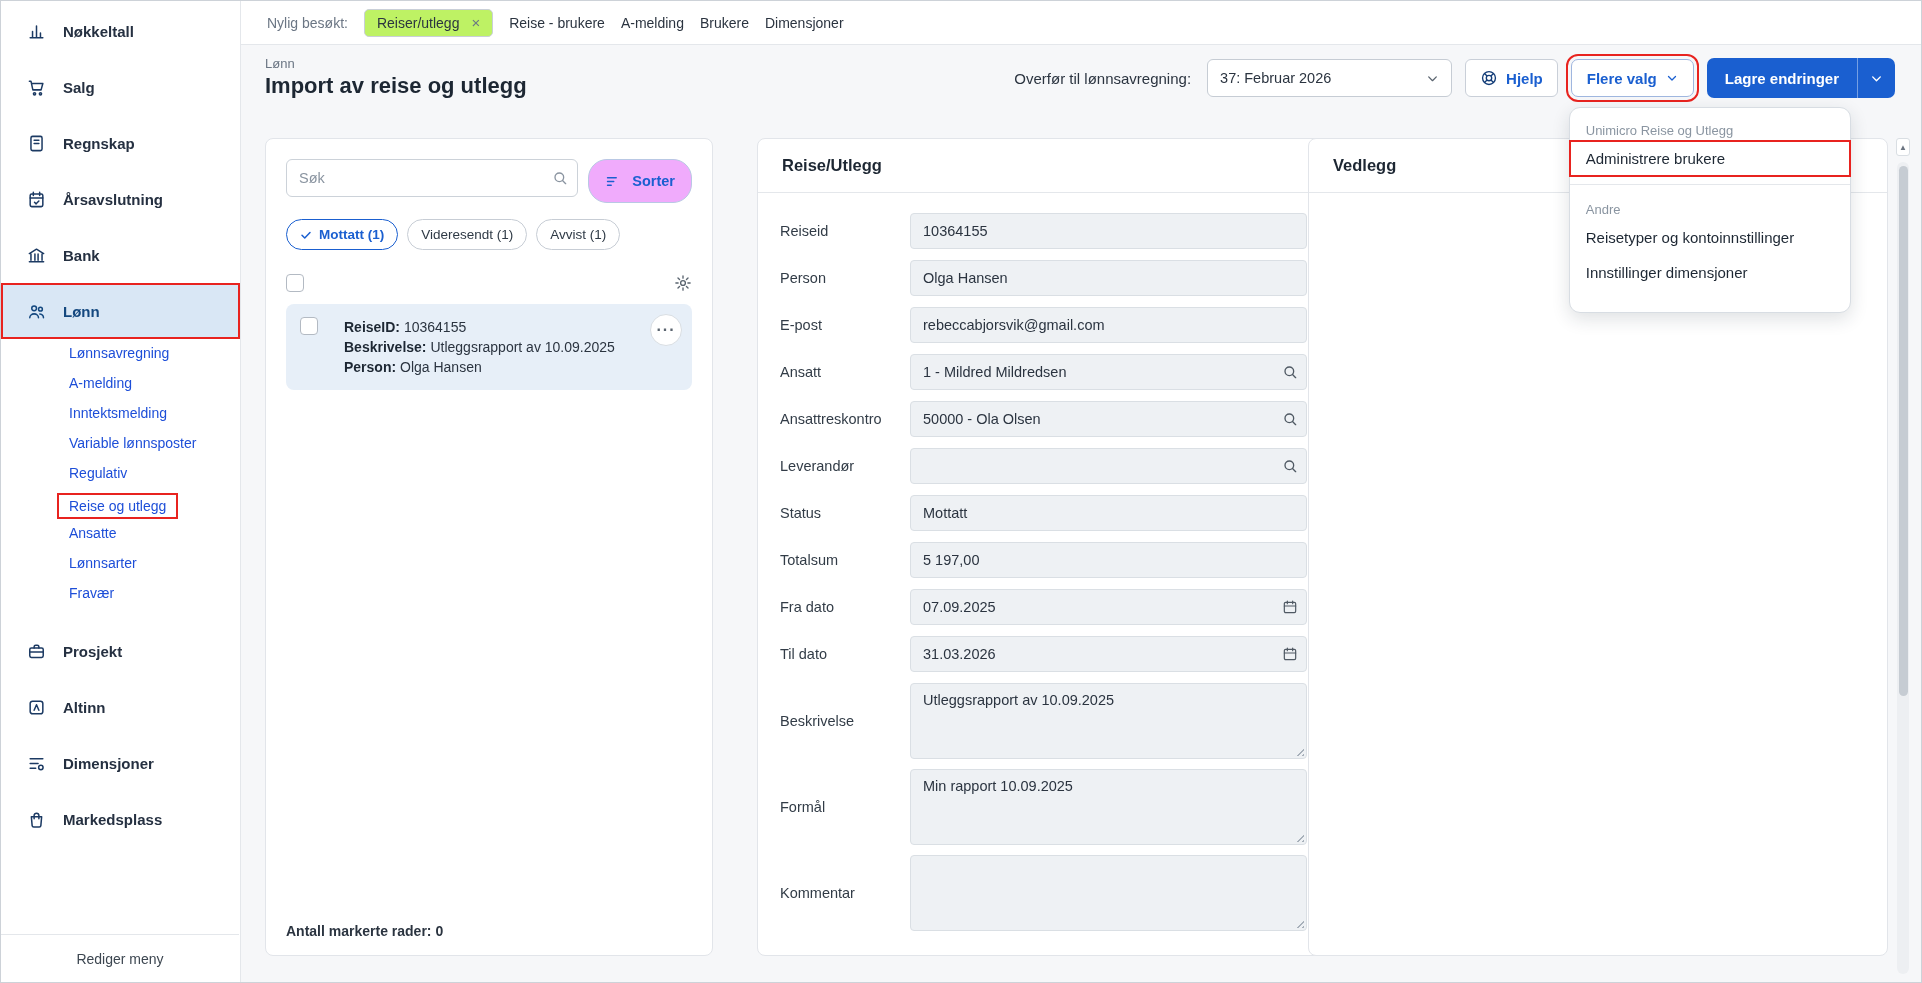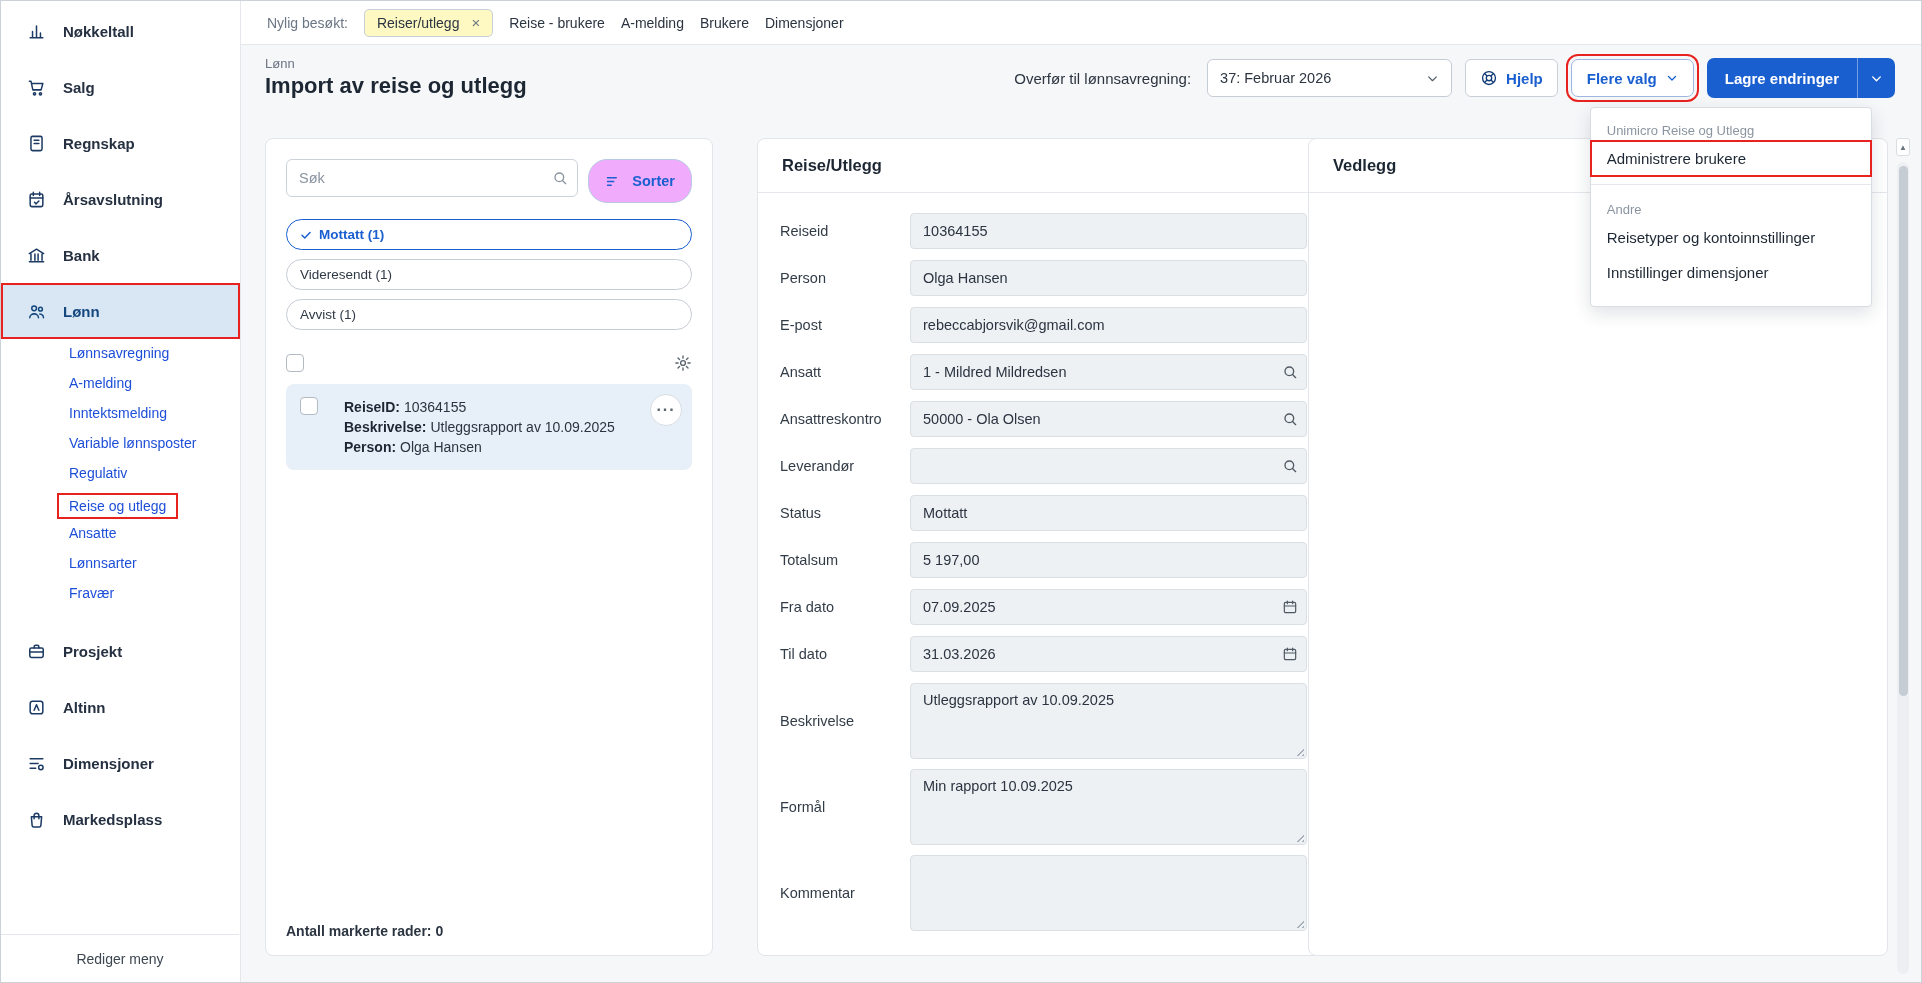--- a/index.html
+++ b/index.html
@@ -13,61 +13,61 @@
   .side-item.active{background:#d9e7f5;color:#14487f;outline:2px solid #e8231f;outline-offset:-2px;}
   .sub-list{padding:6px 0 8px;}
   .sub-item{height:30px;display:flex;align-items:flex-start;padding-left:68px;font-size:14px;color:#1d4ed8;cursor:pointer;}
   .ann-inline{display:inline-block;padding:3px 10px;margin-left:-10px;outline:2px solid #e8231f;}
   .gap-top{margin-top:12px;}
   .side-footer{position:absolute;left:0;right:1px;bottom:0;height:48px;border-top:1px solid #e4e7eb;display:flex;align-items:center;justify-content:center;font-size:14px;color:#3c4650;background:#fff;cursor:pointer;}
 
   
   .topbar{position:absolute;left:240px;top:0;right:0;height:44px;background:#fff;border-bottom:1px solid #e4e7eb;display:flex;align-items:center;gap:16px;padding-left:26px;font-size:14px;z-index:4;}
   .recent-label{color:#6b7684;}
-  .tab-active{display:flex;align-items:center;gap:12px;border:1px solid #c9cfd8;border-radius:5px;padding:5px 12px;background:#fef9c3;color:#2b3440;cursor:pointer;}
+  .tab-active{display:flex;align-items:center;gap:12px;border:1px solid #c9cfd8;border-radius:5px;padding:5px 12px;background:#bef264;color:#2b3440;cursor:pointer;}
   .tab-close{color:#6b7684;font-size:15px;line-height:1;cursor:pointer;}
   .tab{color:#2b3440;cursor:pointer;}
 
   
   .main{position:absolute;left:240px;top:44px;right:0;bottom:0;background:#f6f7f9;}
   .breadcrumb{position:absolute;left:264px;top:55px;font-size:13px;color:#6b7684;z-index:2;}
   .page-title{position:absolute;left:264px;top:72px;font-size:22px;font-weight:700;color:#1d2733;z-index:2;}
   .header-controls{position:absolute;top:57px;right:26px;display:flex;align-items:center;gap:13px;z-index:60;}
   .transfer-label{font-size:15px;color:#2b3440;margin-right:3px;}
   .period-select{width:245px;height:38px;background:#fff;border:1px solid #c6ccd4;border-radius:6px;display:flex;align-items:center;justify-content:space-between;padding:0 12px;font-size:14.5px;color:#2b3440;cursor:pointer;}
   .btn-help{height:38px;display:flex;align-items:center;gap:8px;background:#fff;border:1px solid #c9cfd8;border-radius:6px;padding:0 14px;font-size:15px;font-weight:600;color:#1a5fd0;cursor:pointer;}
   .more-wrap{position:relative;}
   .btn-more{height:38px;display:flex;align-items:center;gap:9px;background:#fff;border:1px solid #9fb6df;border-radius:7px;padding:0 15px;font-size:15px;font-weight:600;color:#1a5fd0;cursor:pointer;outline:2px solid #e8231f;outline-offset:3px;}
   .btn-save{height:40px;display:flex;align-items:stretch;background:#1a5fd0;border-radius:7px;color:#fff;overflow:hidden;cursor:pointer;}
   .btn-save-main{display:flex;align-items:center;padding:0 18px;font-size:15px;font-weight:600;}
   .btn-save-caret{display:flex;align-items:center;justify-content:center;width:38px;border-left:1px solid rgba(255,255,255,.4);cursor:pointer;}
 
   
-  .menu{position:absolute;top:48px;left:-2px;width:282px;background:#fff;border:1px solid #d8dde3;border-radius:4px;box-shadow:0 6px 18px rgba(25,39,57,.14);padding:6px 0 16px;z-index:100;margin-left:21px;}
+  .menu{position:absolute;top:48px;left:-2px;width:282px;background:#fff;border:1px solid #d8dde3;border-radius:11px;box-shadow:0 6px 18px rgba(25,39,57,.14);padding:6px 0 22px;z-index:100;}
   .menu-group{font-size:13px;color:#8a95a1;padding:9px 16px 3px;}
   .menu-item{font-size:15px;color:#1d2733;padding:9px 16px;cursor:pointer;}
   .menu-item.ann{outline:2px solid #e8231f;outline-offset:-1px;}
   .menu-divider{height:1px;background:#e4e7eb;margin:8px 0;}
 
   
   .card{position:absolute;background:#fff;border:1px solid #e2e5ea;border-radius:8px;}
   .card-list{left:264px;top:137px;width:448px;height:818px;}
   .card-form{left:756px;top:137px;width:573px;height:818px;}
   .card-att{left:1307px;top:137px;width:580px;height:818px;}
   .card-head{height:54px;display:flex;align-items:center;padding:0 24px;border-bottom:1px solid #e4e7eb;font-size:16.5px;font-weight:700;color:#1d2733;}
 
   
   .list-pad{padding:20px;}
   .search-row{display:flex;gap:10px;}
   .search-box{position:relative;flex:1;}
   .search-input{width:100%;height:38px;border:1px solid #ccd2d9;border-radius:6px;padding:0 36px 0 12px;font-size:14.5px;color:#2b3440;background:#fff;font-family:inherit;outline:none;}
   .search-input::placeholder{color:#8a94a0;}
   .search-ico{position:absolute;right:10px;top:11px;}
   .btn-sort{height:44px;display:flex;align-items:center;gap:12px;border:1px solid #b9c8e4;border-radius:19px;background:#f0abfc;color:#1a5fd0;font-size:14.5px;font-weight:600;padding:0 16px;cursor:pointer;}
-  .chips{display:flex;gap:9px;margin-top:16px;flex-direction:column;}
+  .chips{display:flex;gap:9px;margin-top:16px;}
   .chip{height:31px;display:flex;align-items:center;gap:7px;border:1px solid #c7cdd5;border-radius:16px;background:#fff;padding:0 13px;font-size:13.5px;color:#2f3a46;cursor:pointer;}
   .chip.active{border-color:#1a5fd0;color:#1a5fd0;font-weight:600;}
   .select-row{display:flex;align-items:center;justify-content:space-between;margin-top:18px;height:30px;}
   .cbx{width:18px;height:18px;border:1.5px solid #b3bac3;border-radius:4px;background:#fff;cursor:pointer;flex:0 0 auto;}
   .gear-btn{cursor:pointer;}
   .list-item{margin-top:6px;background:#e7eff8;border-radius:8px;padding:13px 14px;position:relative;display:flex;gap:26px;cursor:pointer;}
   .li-text{font-size:14px;line-height:20px;color:#2b3440;}
   .li-text b{color:#1d2733;font-weight:600;}
   .li-more{position:absolute;right:10px;top:10px;width:32px;height:32px;border-radius:50%;background:#fff;border:1px solid #d9dee3;color:#5a646f;display:flex;align-items:center;justify-content:center;font-size:16px;font-weight:700;letter-spacing:1px;cursor:pointer;}
   .list-footer{position:absolute;left:20px;bottom:16px;font-size:14px;font-weight:600;color:#2b3440;}

